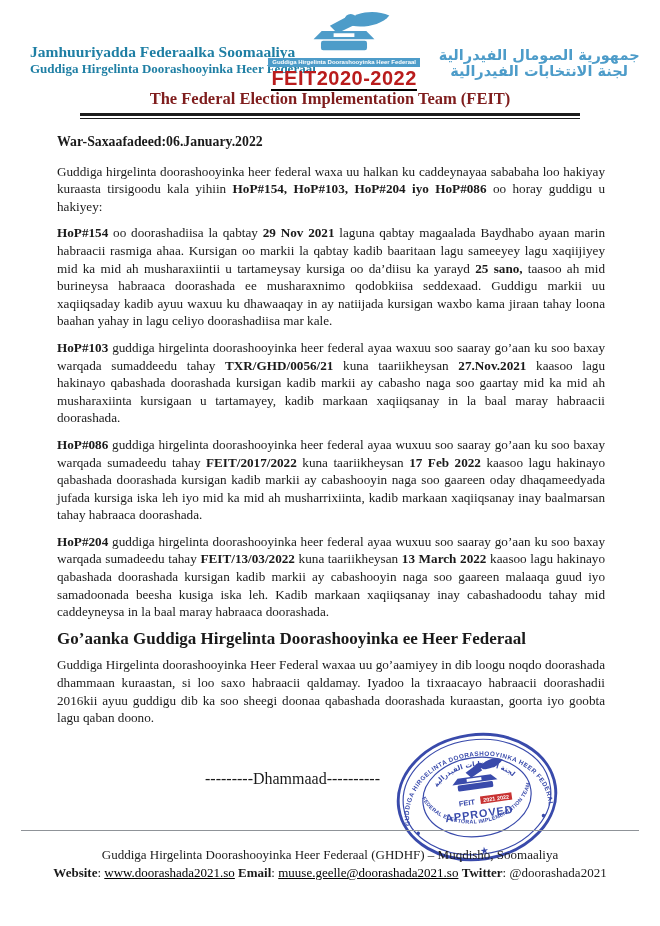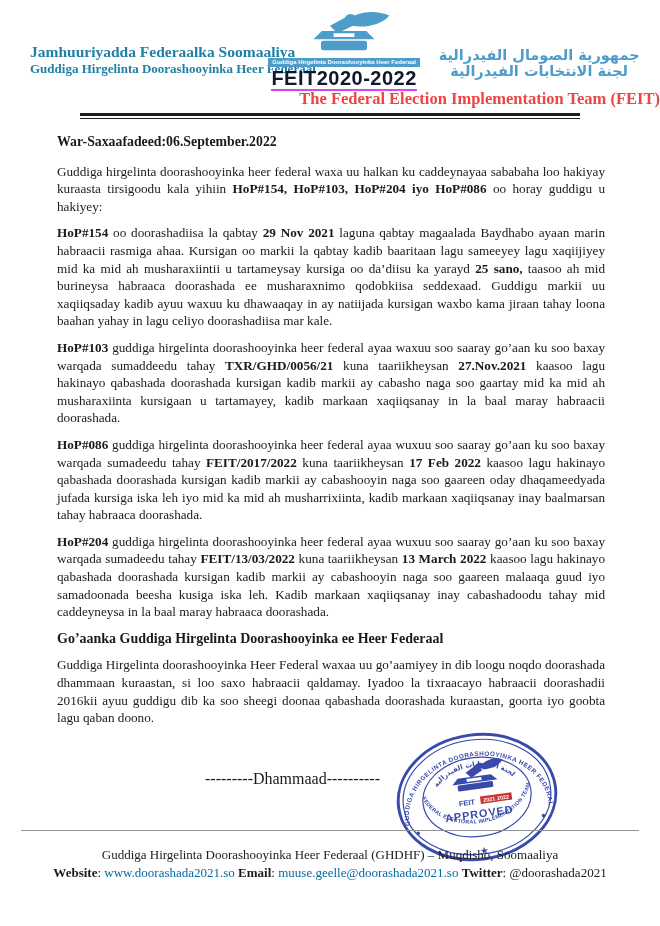--- a/index.html
+++ b/index.html
@@ -37,39 +37,39 @@
     background:#4d9cc9;color:#ffffff;
     font-family:"Liberation Sans", sans-serif;
     font-size:6px;font-weight:bold;
     line-height:9px;height:9px;
     padding:0 4px;white-space:nowrap;
     margin-top:-2px;
   }
   .logo-feit{
     font-family:"Liberation Sans", sans-serif;
     font-size:20px;font-weight:bold;letter-spacing:0.5px;
-    color:#0f172a;
-    border-bottom:2px solid #d946ef;
+    color:#b91c1c;
+    border-bottom:2px solid #000000;
     line-height:22px;
     white-space:nowrap;
   }
   .org-right{
     width:225px;
     text-align:center;
     color:#4d9cc9;
     font-family:"DejaVu Sans", sans-serif;
     font-weight:bold;
     padding-bottom:12px;
     direction:rtl;
   }
   .org-right .a1{font-size:14.5px;white-space:nowrap;}
   .org-right .a2{font-size:14.5px;white-space:nowrap;}
   .title-english{
-    text-align:right;
-    color:#ef4444;
+    text-align:center;
+    color:#7f1d1d;
     font-size:16.5px;font-weight:bold;
     margin-top:-2px;
   }
   .header-rule{
     width:500px;margin:4px auto 0 auto;
     border-top:3px solid #1c1c1c;
     border-bottom:1px solid #1c1c1c;
     height:2px;
   }
   
@@ -81,23 +81,23 @@
   .doc-head-row{
     display:flex;justify-content:flex-start;
     font-weight:bold;font-size:13.8px;
     margin-bottom:12px;
   }
   .doc-body p{
     margin:0 0 9px 0;
     text-align:justify;
   }
   .run-bold{font-weight:bold;}
-  .run-link{color:#0369a1;}
+  .run-link{color:#000000;text-decoration:underline;}
   .decision-heading{
-    font-weight:bold;font-size:14px;
+    font-weight:bold;font-size:17px;
     margin:2px 0 9px 0;
   }
   
   .closing{
     position:relative;
     height:150px;
   }
   .end-marker{
     position:absolute;left:148px;top:34px;
     font-weight:normal;font-size:16px;
@@ -151,21 +151,21 @@
         <div class="a2">لجنة الانتخابات الفيدرالية</div>
       </div>
     </div>
     <div class="title-english">The Federal Election Implementation Team (FEIT)</div>
     <div class="header-rule"></div>
   </div>
 
   <div class="doc-body">
     <div class="doc-head-row">
       <span>War-Saxaafadeed:</span>
-      <span>06.September.2022</span>
+      <span>06.January.2022</span>
     </div>
 
     <p><span>Guddiga hirgelinta doorashooyinka heer federal waxa uu halkan ku caddeynayaa sababaha loo hakiyay kuraasta tirsigoodu kala yihiin </span><span class="run-bold">HoP#154, HoP#103, HoP#204 iyo HoP#086</span><span> oo horay guddigu u hakiyey:</span></p>
     <p><span class="run-bold">HoP#154</span><span> oo doorashadiisa la qabtay </span><span class="run-bold">29 Nov 2021</span><span> laguna qabtay magaalada Baydhabo ayaan marin habraacii rasmiga ahaa. Kursigan oo markii la qabtay kadib baaritaan lagu sameeyey lagu xaqiijiyey mid ka mid ah musharaxiintii u tartameysay kursiga oo da’diisu ka yarayd </span><span class="run-bold">25 sano,</span><span> taasoo ah mid burineysa habraaca doorashada ee musharaxnimo qodobkiisa seddexaad. Guddigu markii uu xaqiiqsaday kadib ayuu waxuu ku dhawaaqay in ay natiijada kursigan waxbo kama jiraan tahay loona baahan yahay in lagu celiyo doorashadiisa mar kale.</span></p>
     <p><span class="run-bold">HoP#103</span><span> guddiga hirgelinta doorashooyinka heer federal ayaa waxuu soo saaray go’aan ku soo baxay warqada sumaddeedu tahay </span><span class="run-bold">TXR/GHD/0056/21</span><span> kuna taariikheysan </span><span class="run-bold">27.Nov.2021</span><span> kaasoo lagu hakinayo qabashada doorashada kursigan kadib markii ay cabasho naga soo gaartay mid ka mid ah musharaxiinta kursigaan u tartamayey, kadib markaan xaqiiqsanay in la baal maray habraacii doorashada.</span></p>
     <p><span class="run-bold">HoP#086</span><span> guddiga hirgelinta doorashooyinka heer federal ayaa wuxuu soo saaray go’aan ku soo baxay warqada sumadeedu tahay </span><span class="run-bold">FEIT/2017/2022</span><span> kuna taariikheysan </span><span class="run-bold">17 Feb 2022</span><span> kaasoo lagu hakinayo qabashada doorashada kursigan kadib markii ay cabashooyin naga soo gaareen oday dhaqameedyada jufada kursiga iska leh iyo mid ka mid ah musharrixiinta, kadib markaan xaqiiqsanay inay baalmarsan tahay habraaca doorashada.</span></p>
     <p><span class="run-bold">HoP#204</span><span> guddiga hirgelinta doorashooyinka heer federal ayaa wuxuu soo saaray go’aan ku soo baxay warqada sumadeedu tahay </span><span class="run-bold">FEIT/13/03/2022</span><span> kuna taariikheysan </span><span class="run-bold">13 March 2022</span><span> kaasoo lagu hakinayo qabashada doorashada kursigan kadib markii ay cabashooyin naga soo gaareen malaaqa guud iyo samadoonada beesha kusiga iska leh. Kadib markaan xaqiiqsanay inay cabashadoodu tahay mid caddeyneysa in la baal maray habraaca doorashada.</span></p>
 
     <div class="decision-heading">Go’aanka Guddiga Hirgelinta Doorashooyinka ee Heer Federaal</div>
     <p><span>Guddiga Hirgelinta doorashooyinka Heer Federal waxaa uu go’aamiyey in dib loogu noqdo doorashada dhammaan kuraastan, si loo saxo habraacii qaldamay. Iyadoo la tixraacayo habraacii doorashadii 2016kii ayuu guddigu dib ka soo sheegi doonaa qabashada doorashada kuraastan, goorta iyo goobta lagu qaban doono.</span></p>

